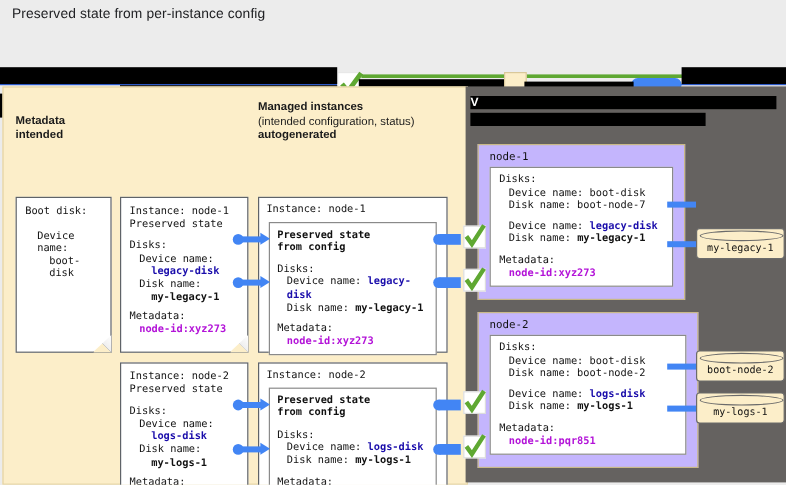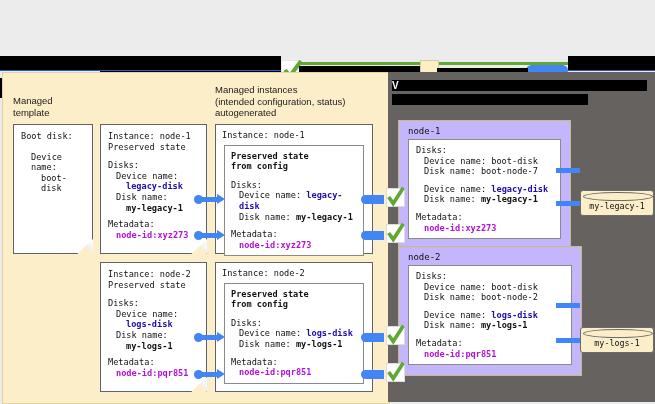--- a/index.html
+++ b/index.html
@@ -62,29 +62,30 @@
   }
   .panel-right{
     position:absolute;left:388px;top:72px;width:267px;height:330px;
     background:#656260;
   }
 
   
   .col-head{
     position:absolute;font-size:9.5px;line-height:11.5px;color:#1b1b1b;
   }
-  .col-head b{font-weight:normal;text-align:center;}
+  .col-head b{font-weight:bold;text-align:center;}
   .col-head .norm{font-weight:normal;}
 
   
   .note{
     position:absolute;background:#ffffff;border:1px solid #5f6368;
     font-family:"DejaVu Sans Mono", monospace;
     font-size:8.6px;line-height:10.6px;color:#111;
     box-sizing:border-box;
+    margin-top:40px;
   }
   .note .pad{padding:6px 7px;}
   .fold{
     position:absolute;right:-1px;bottom:-1px;width:15px;height:15px;
     background:linear-gradient(45deg,#fceec9 0%,#fceec9 50%,#b9b9b9 50%,#efefef 52%,#ffffff 100%);
     border-left:1px solid #8a8a8a;border-top:0;
     clip-path:polygon(0 100%,100% 0,100% 100%);
   }
   .blue{color:#1a0dab;font-weight:bold;}
   .mag{color:#b313d8;font-weight:bold;}
@@ -137,20 +138,21 @@
   .checkbox{
     position:absolute;width:17px;height:17px;background:#fff;border:1px solid #dcdcdc;
   }
   .checkbox svg{position:absolute;left:-2px;top:-4px;}
 </style>
 </head>
 <body>
 
 <div class="root">
 
+  <div class="caption">Preserved state from per-instance config</div>
 
   <div class="legend">
     <div class="lg-greenline"></div>
     <div class="lg-greenline2"></div>
     <div class="lg-blueline"></div>
     <div class="lg-blueline2"></div>
 
     <div class="lg-check">
       <svg width="24" height="24" viewBox="0 0 24 24">
         <path d="M4 12 L9 18 L20 3" stroke="#5fa832" stroke-width="4" fill="none"></path>
@@ -170,22 +172,22 @@
 
   <div class="panel-left"></div>
 
   <div class="panel-right"></div>
 
   <div class="redact" style="left:392px;top:80px;width:255px;height:11px;"></div>
   <div class="redact" style="left:392px;top:94px;width:196px;height:11px;"></div>
   <div style="position:absolute;left:392px;top:80px;font:bold 10px 'Liberation Sans',sans-serif;color:#fff;">V</div>
 
   <div class="col-head" style="left:13px;top:95px;">
-    <b>Managed</b><br>
-    <b>template</b>
+    <b>Metadata</b><br>
+    <b>intended</b>
   </div>
 
 
   <div class="col-head" style="left:215px;top:84px;">
     <b>Managed instances</b><br>
     <span class="norm">(intended configuration, status)</span><br>
     <b>autogenerated</b>
   </div>
 
   <div class="note" style="left:13px;top:124px;width:80px;height:130px;">
@@ -292,21 +294,21 @@
       <div style="padding-left:8px;">
         <span>Disk name:</span>
         <span class="bold">my-legacy-1</span>
       </div>
       <div style="height:7px;"></div>
       <div>Metadata:</div>
       <div class="mag" style="padding-left:8px;">node-id:xyz273</div>
     </div>
   </div>
 
-  <div class="nodecard" style="left:398px;top:246px;width:184px;height:130px;">
+  <div class="nodecard" style="left:398px;top:260px;width:184px;height:130px;">
     <div class="title">node-2</div>
     <div class="body">
       <div>Disks:</div>
       <div style="padding-left:8px;">Device name: boot-disk</div>
       <div style="padding-left:8px;">Disk name: boot-node-2</div>
       <div style="height:7px;"></div>
       <div style="padding-left:8px;">
         <span>Device name:</span>
         <span class="blue">logs-disk</span>
       </div>
@@ -314,20 +316,21 @@
         <span>Disk name:</span>
         <span class="bold">my-logs-1</span>
       </div>
       <div style="height:7px;"></div>
       <div>Metadata:</div>
       <div class="mag" style="padding-left:8px;">node-id:pqr851</div>
     </div>
   </div>
 
   <div class="disk" style="left:580px;top:190px;">my-legacy-1</div>
+  <div class="disk" style="left:580px;top:292px;">boot-node-2</div>
   <div class="disk" style="left:580px;top:327px;">my-logs-1</div>
 
   <div class="bar" style="left:556px;top:168px;width:24px;"></div>
   <div class="bar" style="left:556px;top:201px;width:24px;"></div>
   <div class="bar" style="left:556px;top:303px;width:24px;"></div>
   <div class="bar" style="left:556px;top:338px;width:24px;"></div>
 
   <div class="dot" style="left:194px;top:195px;"></div>
   <div class="bar" style="left:200px;top:197px;width:18px;"></div>
   <div class="arrow" style="left:217px;top:194px;"></div>

